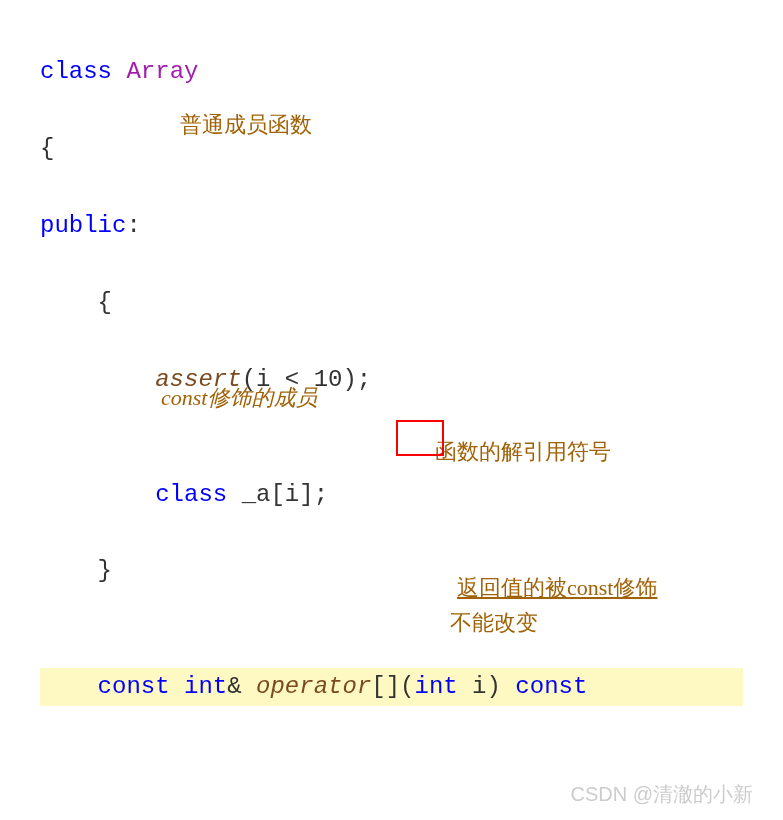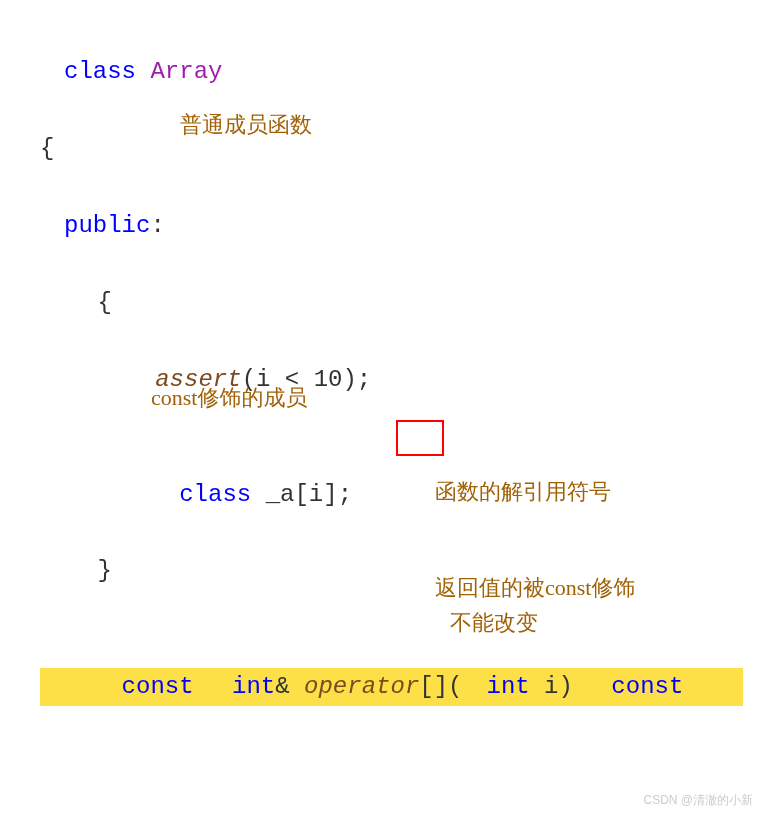--- a/index.html
+++ b/index.html
@@ -11,58 +11,58 @@
       font-size: 24px;
       line-height: 1.6;
       padding: 15px 40px;
       position: relative;
       color: #333;
     }
     .code-container {
       position: relative;
       white-space: pre;
     }
-    .kw-blue { color: #0000ff; margin-left: 24px; }
+    .kw-blue { color: #0000ff; }
     .kw-class { color: #a21caf; }
     .kw-func { color: #7b4b1f; font-style: italic; }
     
     .annotation {
       color: #a16207;
       position: absolute;
       font-family: "SimSun", "Microsoft YaHei", serif;
       font-size: 22px;
       white-space: nowrap;
     }
     .anno-1 { top: 92px; left: 140px; }
-    .anno-2 { top: 365px; left: 111px; }
-    .anno-3 { top: 459px; left: 395px; }
-    .anno-4 { top: 555px; left: 395px; }
+    .anno-2 { top: 365px; left: 121px; font-style: italic; }
+    .anno-3 { top: 419px; left: 395px; }
+    .anno-4 { top: 555px; left: 417px; text-decoration: underline; }
     .anno-4b { top: 590px; left: 410px; }
     
     .red-box {
       position: absolute;
       border: 2px solid #ff0000;
       width: 48px;
       height: 36px;
       top: 405px;
       left: 356px;
       pointer-events: none;
     }
     
     .highlighted-line {
-      background: #fde047;
+      background: #fef9c3;
     }
     
     .watermark {
       position: absolute;
       right: 30px;
       bottom: 10px;
       color: #cccccc;
       font-family: "Microsoft YaHei", sans-serif;
-      font-size: 12px;
+      font-size: 20px;
     }
   </style>
 </head>
 <body>
 
 <div class="code-container">
 <div><span class="kw-blue">class</span><span class="kw-class"> Array</span></div>
 <div>{</div>
 <div><span class="kw-blue">public</span><span>:</span></div>
 <div>    {</div>

